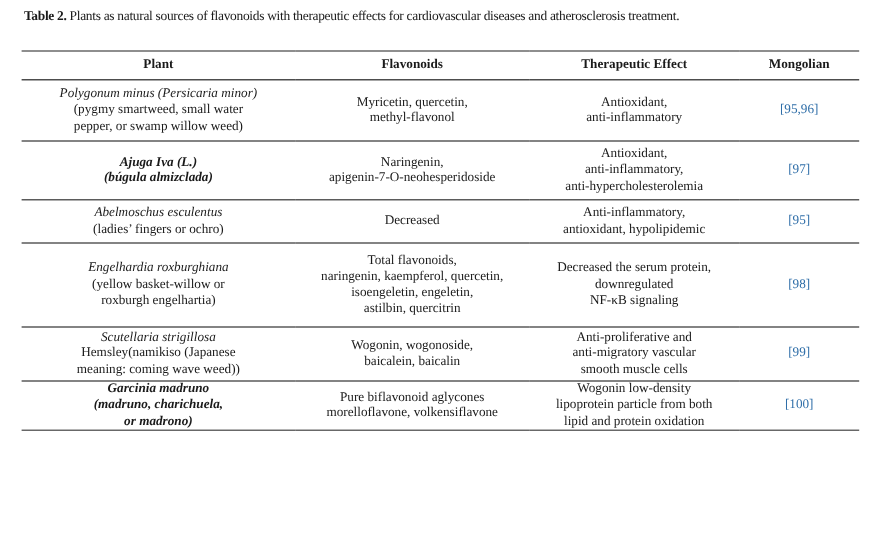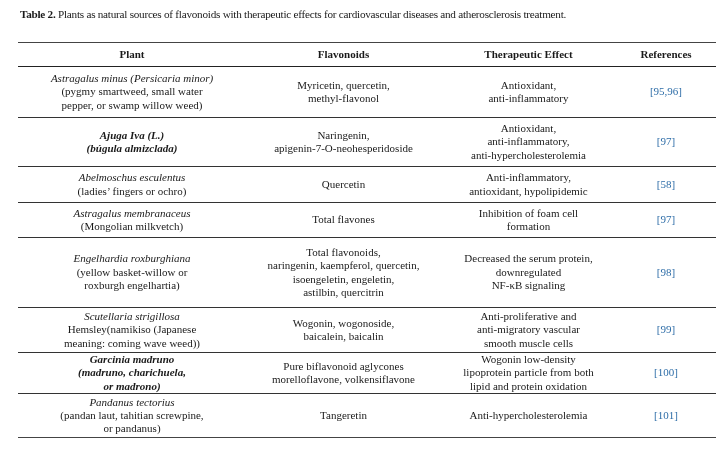--- a/index.html
+++ b/index.html
@@ -39,28 +39,28 @@
 <body>
 
 <div class="caption"><b>Table 2.</b><span> Plants as natural sources of flavonoids with therapeutic effects for cardiovascular diseases and atherosclerosis treatment.</span></div>
 
 <table>
   <thead>
     <tr>
       <th class="c1">Plant</th>
       <th class="c2">Flavonoids</th>
       <th class="c3">Therapeutic Effect</th>
-      <th class="c4">References</th>
+      <th class="c4">Mongolian</th>
     </tr>
   </thead>
   <tbody>
 
     <tr style="height:51px">
       <td>
-        <span class="line it">Astragalus minus (Persicaria minor)</span>
+        <span class="line it">Polygonum minus (Persicaria minor)</span>
         <span class="line">(pygmy smartweed, small water</span>
         <span class="line">pepper, or swamp willow weed)</span>
       </td>
       <td>
         <span class="line">Myricetin, quercetin,</span>
         <span class="line">methyl-flavonol</span>
       </td>
       <td>
         <span class="line">Antioxidant,</span>
         <span class="line">anti-inflammatory</span>
@@ -88,47 +88,31 @@
         <a class="ref">[97]</a>
       </td>
     </tr>
 
     <tr style="height:36px">
       <td>
         <span class="line it">Abelmoschus esculentus</span>
         <span class="line">(ladies’ fingers or ochro)</span>
       </td>
       <td>
-        <span class="line">Quercetin</span>
+        <span class="line">Decreased</span>
       </td>
       <td>
         <span class="line">Anti-inflammatory,</span>
         <span class="line">antioxidant, hypolipidemic</span>
       </td>
       <td>
-        <a class="ref">[58]</a>
+        <a class="ref">[95]</a>
       </td>
     </tr>
 
-    <tr style="height:35px">
-      <td>
-        <span class="line it">Astragalus membranaceus</span>
-        <span class="line">(Mongolian milkvetch)</span>
-      </td>
-      <td>
-        <span class="line">Total flavones</span>
-      </td>
-      <td>
-        <span class="line">Inhibition of foam cell</span>
-        <span class="line">formation</span>
-      </td>
-      <td>
-        <a class="ref">[97]</a>
-      </td>
-    </tr>
 
     <tr style="height:70px">
       <td>
         <span class="line it">Engelhardia roxburghiana</span>
         <span class="line">(yellow basket-willow or</span>
         <span class="line">roxburgh engelhartia)</span>
       </td>
       <td>
         <span class="line">Total flavonoids,</span>
         <span class="line">naringenin, kaempferol, quercetin,</span>
@@ -178,30 +162,14 @@
       <td>
         <span class="line">Wogonin low-density</span>
         <span class="line">lipoprotein particle from both</span>
         <span class="line">lipid and protein oxidation</span>
       </td>
       <td>
         <a class="ref">[100]</a>
       </td>
     </tr>
 
-    <tr style="height:44px">
-      <td>
-        <span class="line it">Pandanus tectorius</span>
-        <span class="line">(pandan laut, tahitian screwpine,</span>
-        <span class="line">or pandanus)</span>
-      </td>
-      <td>
-        <span class="line">Tangeretin</span>
-      </td>
-      <td>
-        <span class="line">Anti-hypercholesterolemia</span>
-      </td>
-      <td>
-        <a class="ref">[101]</a>
-      </td>
-    </tr>
   </tbody>
 </table>
 
 </body></html>

